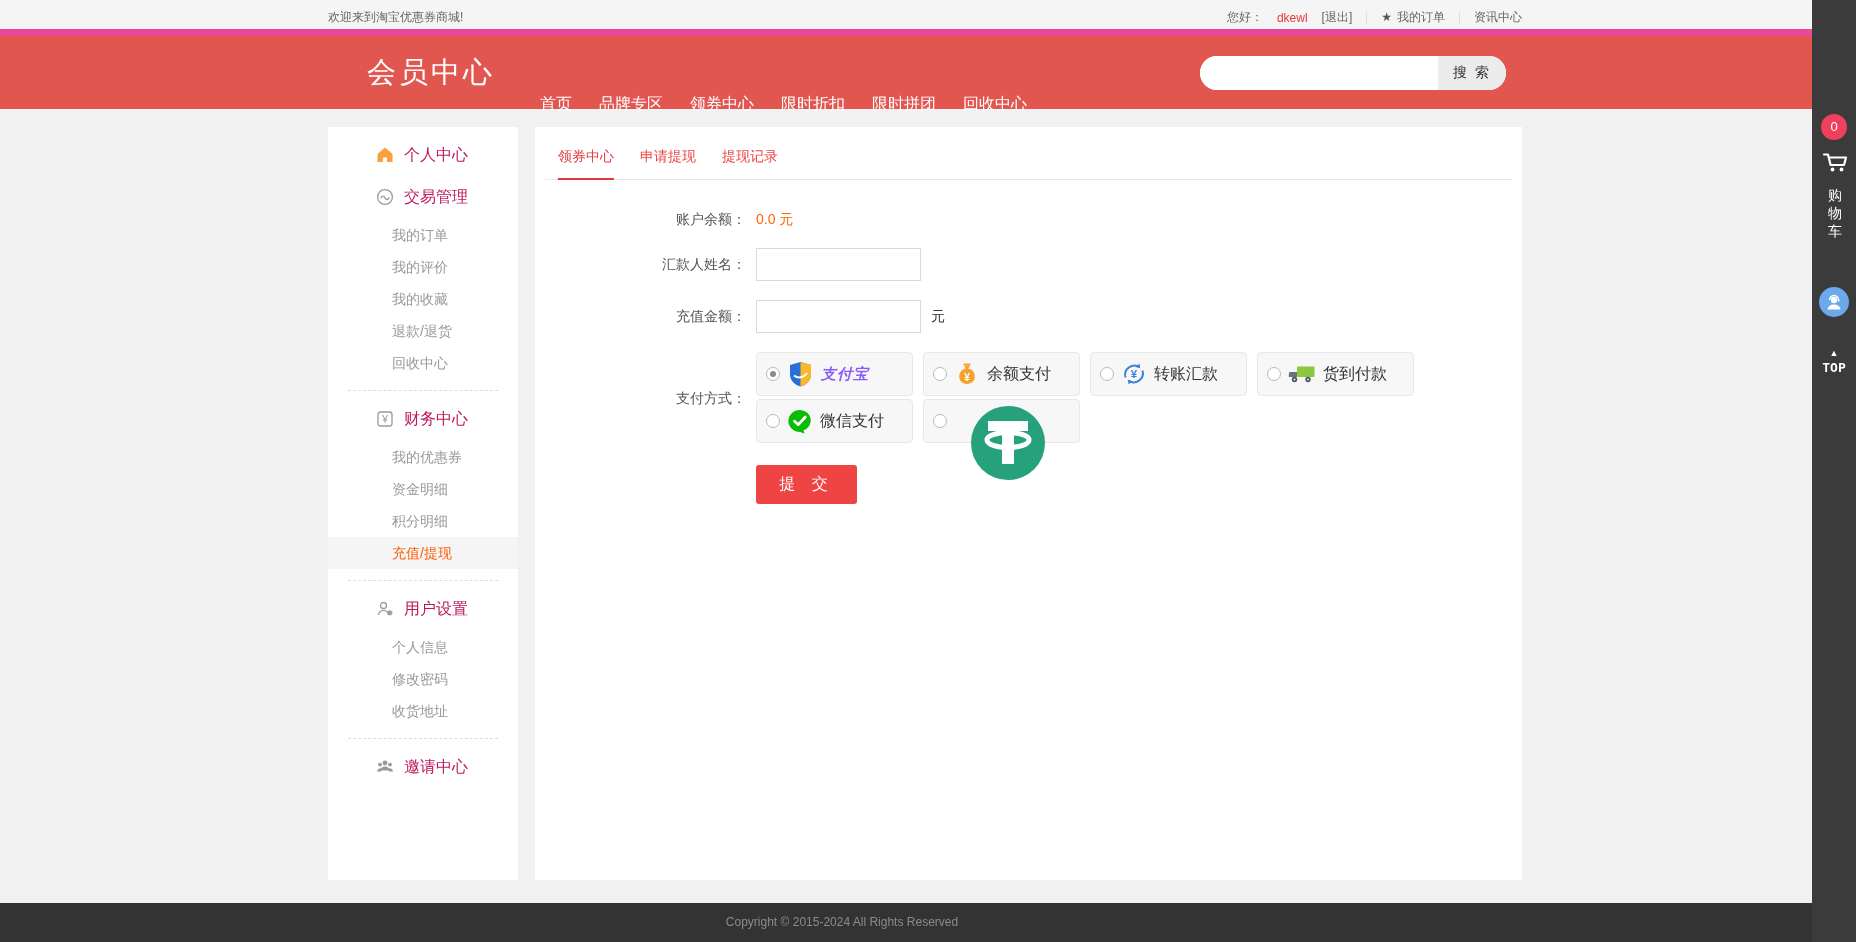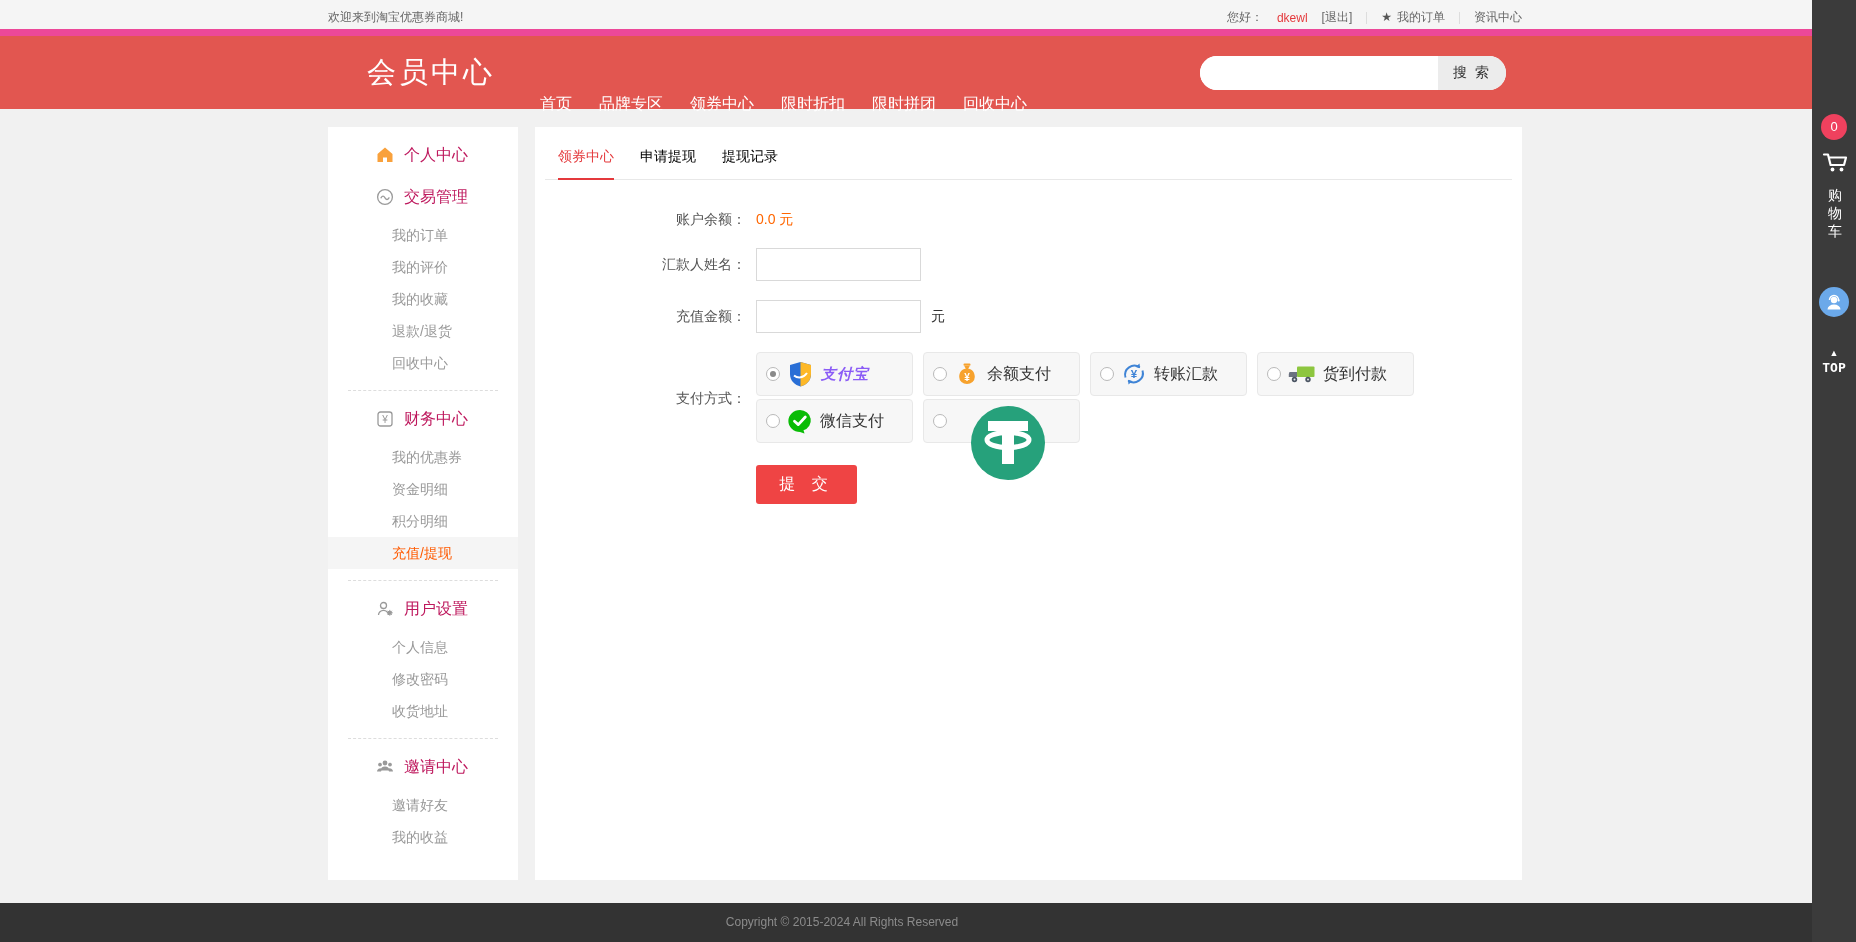--- a/index.html
+++ b/index.html
@@ -32,21 +32,21 @@
   
   .side-section { display:flex; align-items:center; gap:10px; padding-left:48px; height:34px; margin-top:8px; font-size:16px; color:#be185d; cursor:pointer; }
   .side-section.first { margin-top:11px; }
   .side-items { margin-top:5px; }
   .side-item { height:32px; line-height:32px; padding-left:64px; font-size:14px; color:#999; cursor:pointer; }
   .side-item.active { background:#f5f5f5; color:#ff5a00; }
   .side-divider { border-top:1px dashed #ddd; margin:11px 20px; }
   .sicon { width:18px; height:18px; display:inline-flex; align-items:center; justify-content:center; flex-shrink:0; }
   
   .tabs { margin:0 10px; padding-top:13px; border-bottom:1px solid #e8e8e8; display:flex; }
-  .tab { margin:0 13px; padding:8px 0 12px; font-size:14px; color:#000000; cursor:pointer; }
+  .tab { margin:0 13px; padding:8px 0 12px; font-size:14px; color:#ef4444; cursor:pointer; }
   .tab.active { color:#e4393c; border-bottom:2px solid #e4393c; margin-bottom:-1px; }
   
   .form { padding-top:31px;margin-left:25px; }
   .frow { display:flex; align-items:center; margin-bottom:19px; }
   .flabel { width:196px; text-align:right; font-size:14px; color:#555; padding-right:10px; flex-shrink:0; }
   .balance { color:#ff6600; font-size:14px; }
   .text-input { width:165px; height:33px; border:1px solid #d9d9d9; padding:0 8px; font-size:14px; outline:none; font-family:inherit; }
   .unit { margin-left:10px; font-size:14px; color:#333; }
   .pay-row { align-items:center; }
   .pay-grid { width:700px; display:flex; flex-wrap:wrap; }
@@ -175,24 +175,20 @@
           <circle cx="9" cy="5" r="2.4" fill="#9a9a9a"></circle>
           <path d="M4.8 12.6 a4.2 4 0 0 1 8.4 0 z" fill="#9a9a9a"></path>
           <circle cx="4" cy="6.6" r="1.9" fill="#9a9a9a"></circle>
           <path d="M1 13.4 a3.2 3 0 0 1 5 -2.6 l-1 2.6 z" fill="#9a9a9a"></path>
           <circle cx="14" cy="6.6" r="1.9" fill="#9a9a9a"></circle>
           <path d="M17 13.4 a3.2 3 0 0 0 -5 -2.6 l1 2.6 z" fill="#9a9a9a"></path>
         </svg>
     </span>
     <span>邀请中心</span>
   </div>
-  <div class="side-items">
-    <div class="side-item">邀请好友</div>
-    <div class="side-item">我的收益</div>
-  </div>
 </aside>
 
 <section class="main-card">
   <div class="tabs">
     <div class="tab active">领券中心</div>
     <div class="tab">申请提现</div>
     <div class="tab">提现记录</div>
   </div>
 
   <div class="form">

